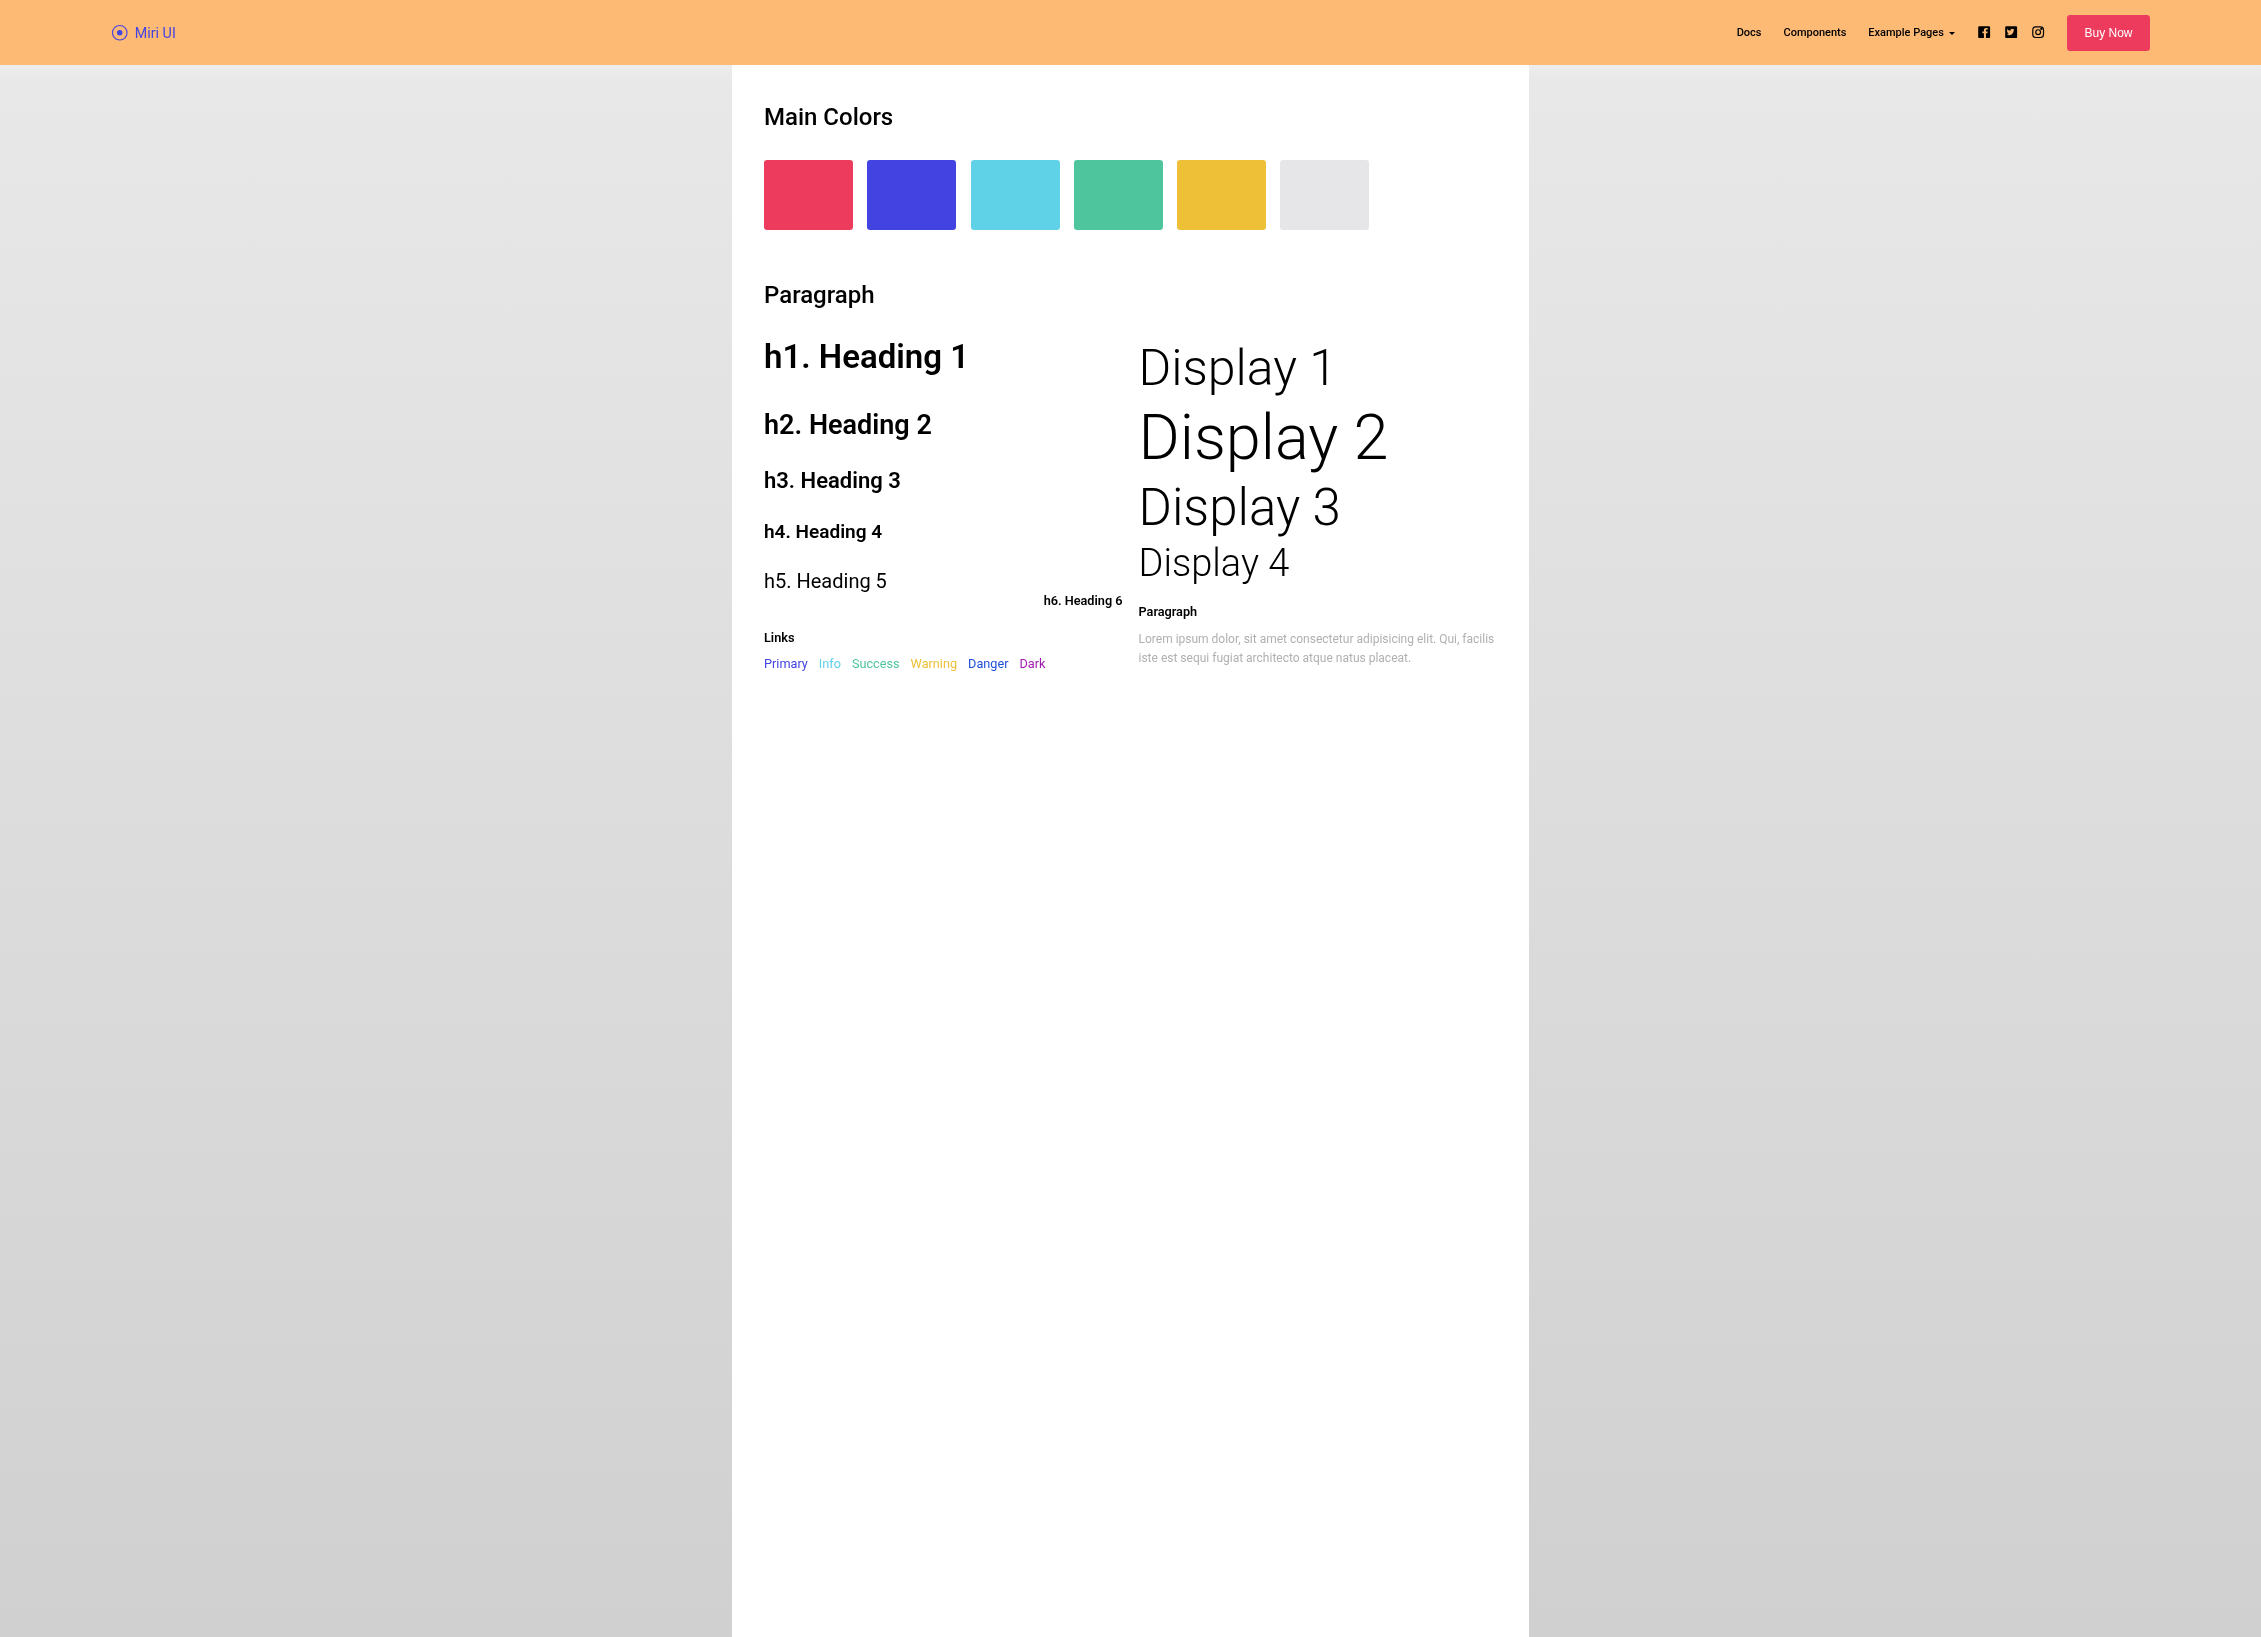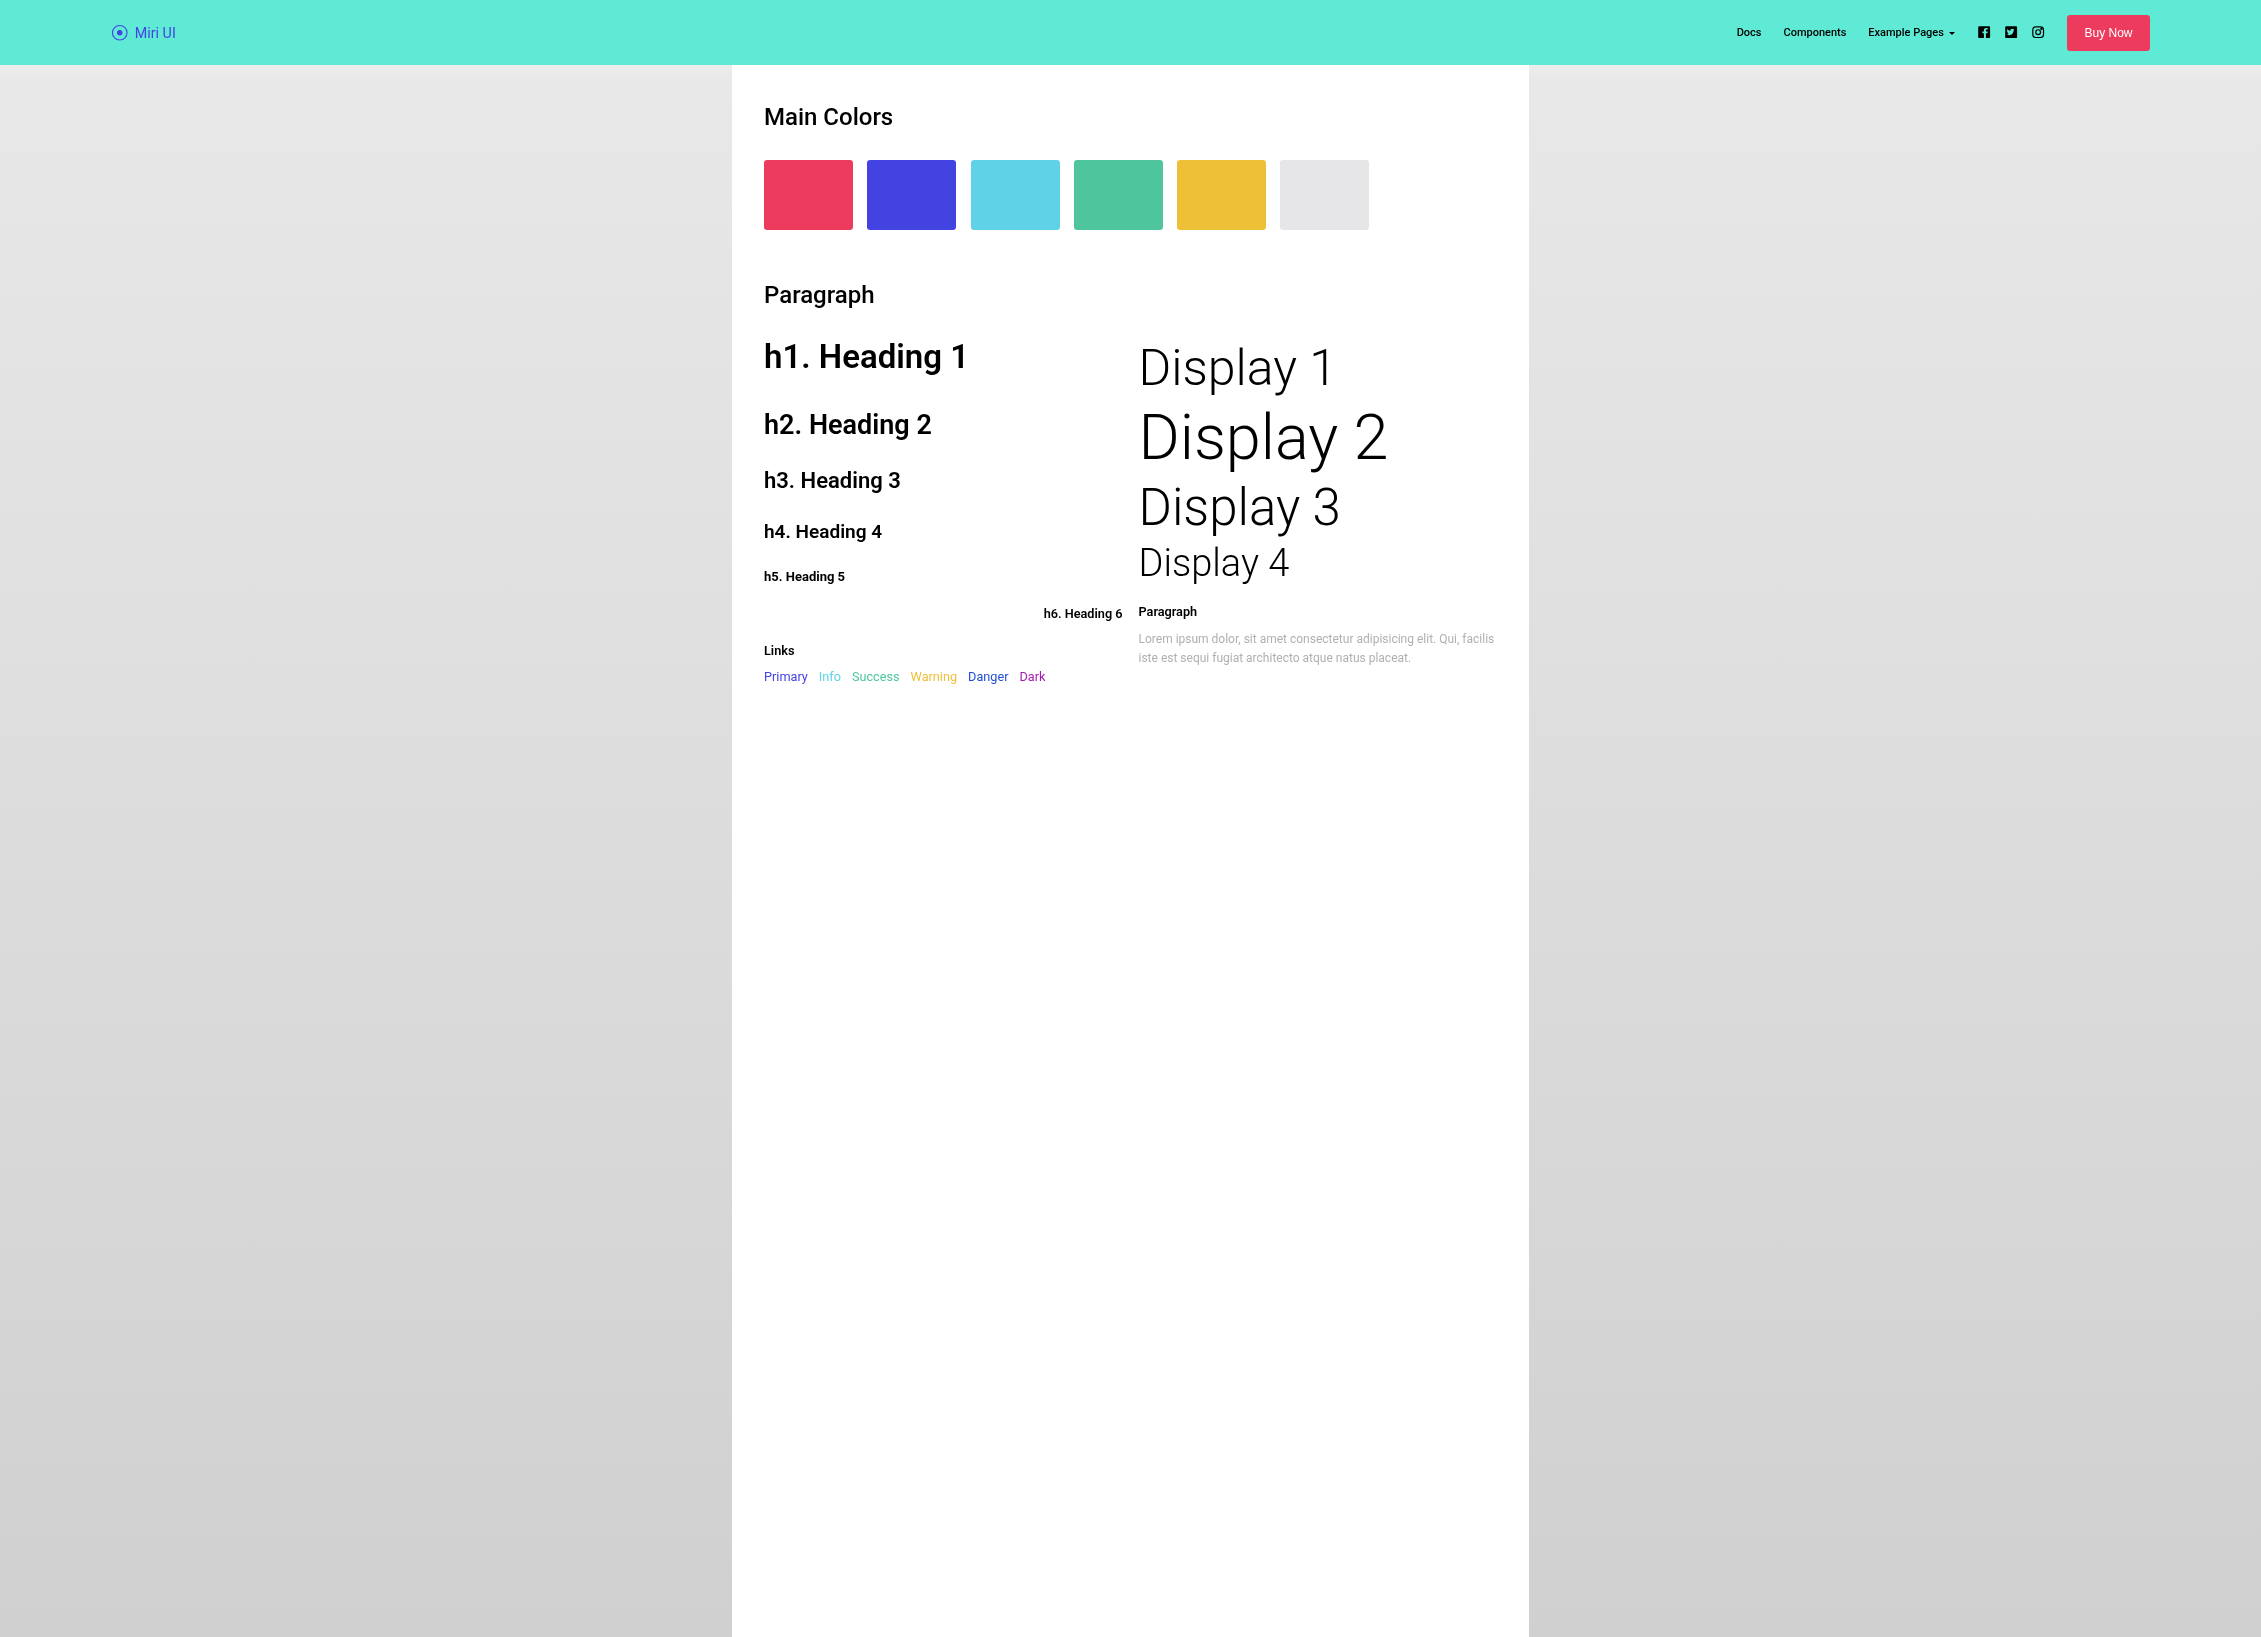--- a/index.html
+++ b/index.html
@@ -7,21 +7,21 @@
       padding: 0;
       box-sizing: border-box;
     }
     body {
       font-family: 'Segoe UI', -apple-system, BlinkMacSystemFont, Roboto, Helvetica, Arial, sans-serif;
       background: linear-gradient(to bottom, #ffffff 0%, #e8e8e8 5%, #d0d0d0 100%);
       min-height: 100vh;
       color: #000;
     }
     .header {
-      background: #5eead4;
+      background: #fdba74;
       display: flex;
       align-items: center;
       justify-content: space-between;
       padding: 0 111px;
       height: 65px;
     }
     .logo {
       display: flex;
       align-items: center;
       gap: 6.3px;
@@ -124,23 +124,22 @@
       font-size: 22px;
       font-weight: 600;
       margin-bottom: 27px;
     }
     .heading-4 {
       font-size: 19px;
       font-weight: 600;
       margin-bottom: 25.4px;
     }
     .heading-5 {
-      font-size: 13px;
-      font-weight: 700;
-      margin-bottom: 22px;
+      font-size: 20px;
+      font-weight: 400;
     }
     .heading-6 {
       font-size: 12.7px;
       font-weight: 600;
       margin-bottom: 22px;
       text-align: right;
     }
     .display-1 {
       font-size: 50px;
       font-weight: 300;

